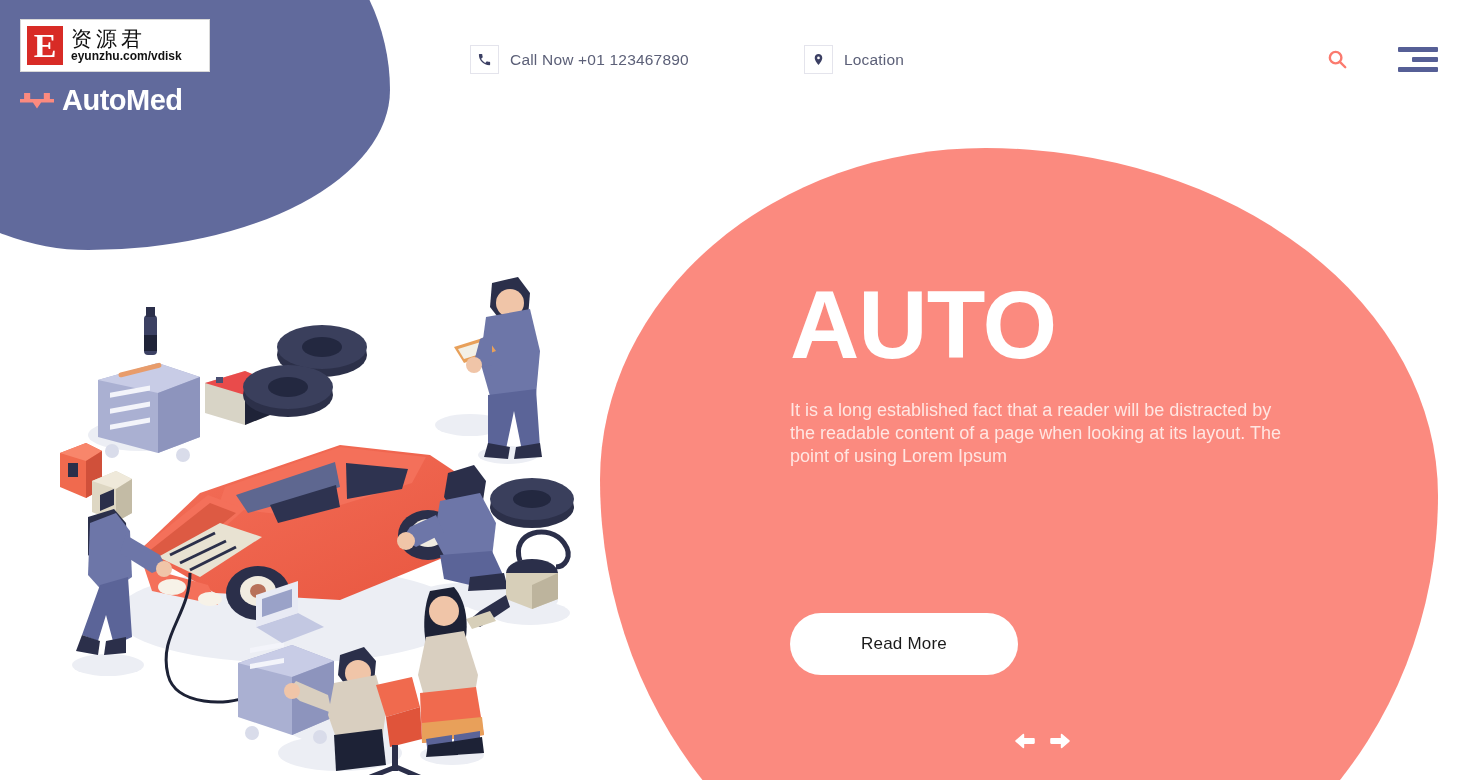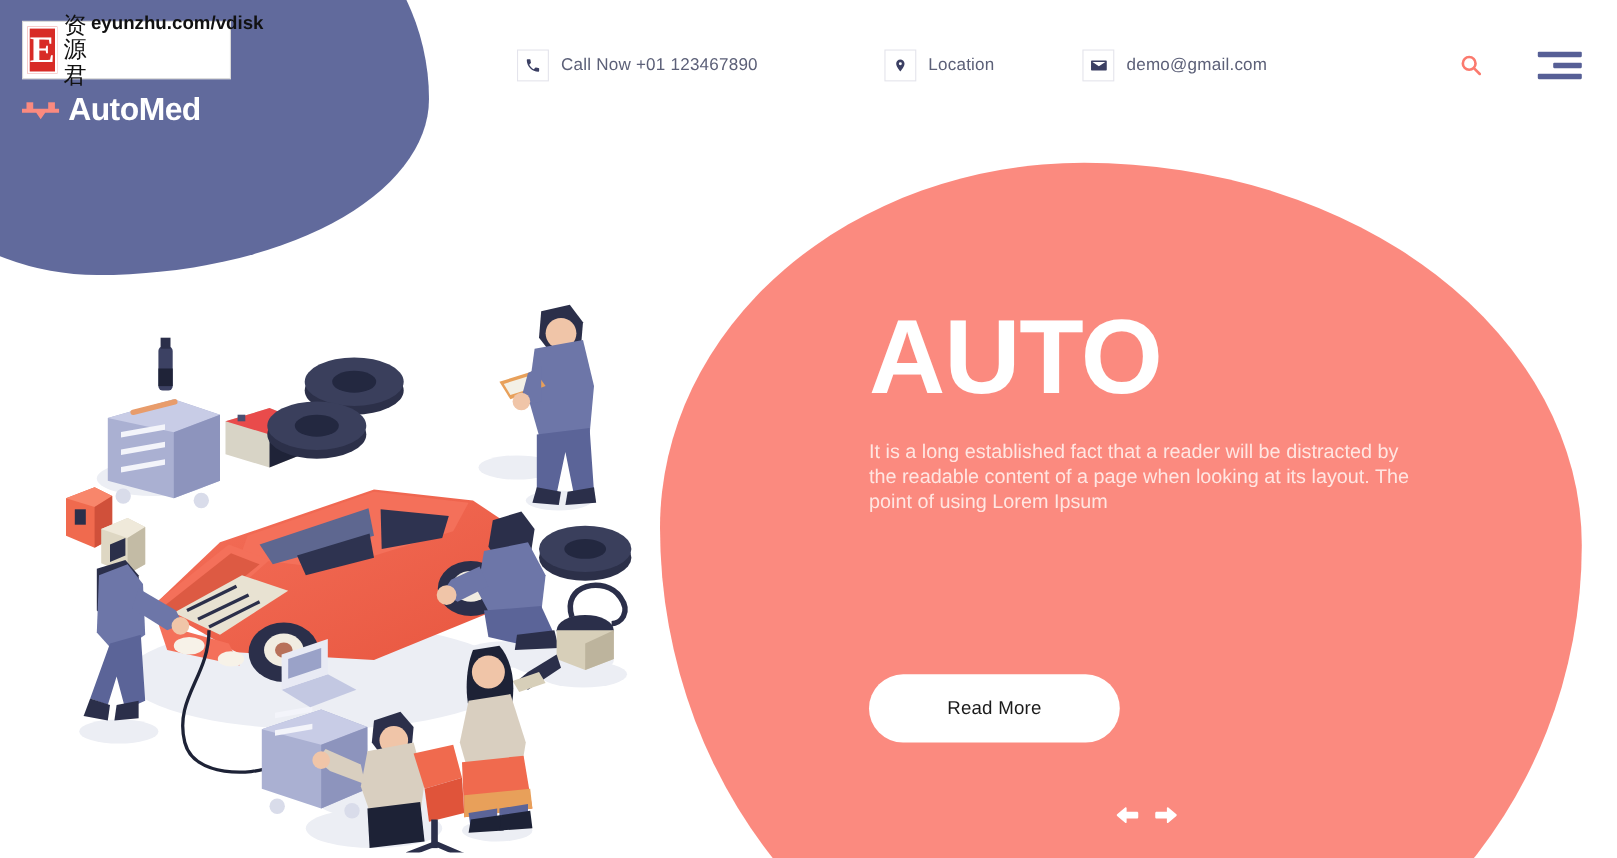--- a/index.html
+++ b/index.html
@@ -61,28 +61,28 @@
   }
   .wm-e{
     width:40px; height:43px; background:#d82b26;
     display:flex; align-items:center; justify-content:center;
     border:2px solid #ffffff;
   }
   .wm-e span{
     font-family:"Liberation Serif", serif;
     color:#ffffff; font-weight:bold; font-size:34px; line-height:1;
   }
-  .wm-txt{ display:flex; flex-direction:row; justify-content:flex-end; }
+  .wm-txt{ display:flex; flex-direction:column; justify-content:flex-end; }
   .wm-cn{
     font-family:"DejaVu Sans", sans-serif;
     font-size:21px; color:#111; line-height:1.05; letter-spacing:4px; font-weight:500;
   }
   .wm-url{
     font-family:"Liberation Sans", sans-serif;
-    font-size:17px; font-weight:bold; color:#111; line-height:1.1;
+    font-size:12px; font-weight:bold; color:#111; line-height:1.1;
   }
 
   
   .contacts{
     position:absolute; left:470px; top:45px;
     display:flex; align-items:flex-end;
   }
   .contact{
     display:flex; align-items:center; gap:11px;
   }
@@ -185,29 +185,20 @@
 
       <div class="contact c-loc">
         <span class="ci-box">
           <svg width="13" height="15" viewBox="0 0 24 24" fill="currentColor">
             <path d="M12 2C8.1 2 5 5.1 5 9c0 5.2 7 13 7 13s7-7.8 7-13c0-3.9-3.1-7-7-7zm0 9.5A2.5 2.5 0 1 1 12 6.5a2.5 2.5 0 0 1 0 5z"></path>
           </svg>
         </span>
         <span class="c-label">Location</span>
       </div>
 
-      <div class="contact c-mail">
-        <span class="ci-box">
-          <svg width="16" height="13" viewBox="0 0 24 20" fill="currentColor">
-            <path d="M2 2h20v16H2z" opacity="0"></path>
-            <path d="M2 3h20c.6 0 1 .4 1 1v12c0 .6-.4 1-1 1H2c-.6 0-1-.4-1-1V4c0-.6.4-1 1-1zm10 8.2L21 5H3l9 6.2z"></path>
-          </svg>
-        </span>
-        <span class="c-label">demo@gmail.com</span>
-      </div>
 
     </div>
 
     <div class="search-btn">
       <svg width="22" height="22" viewBox="0 0 24 24" fill="none" stroke="#fb7a6e" stroke-width="2.6">
         <circle cx="10.5" cy="10.5" r="6.3"></circle>
         <line x1="15.4" y1="15.4" x2="21" y2="21" stroke-linecap="round"></line>
       </svg>
     </div>
 

